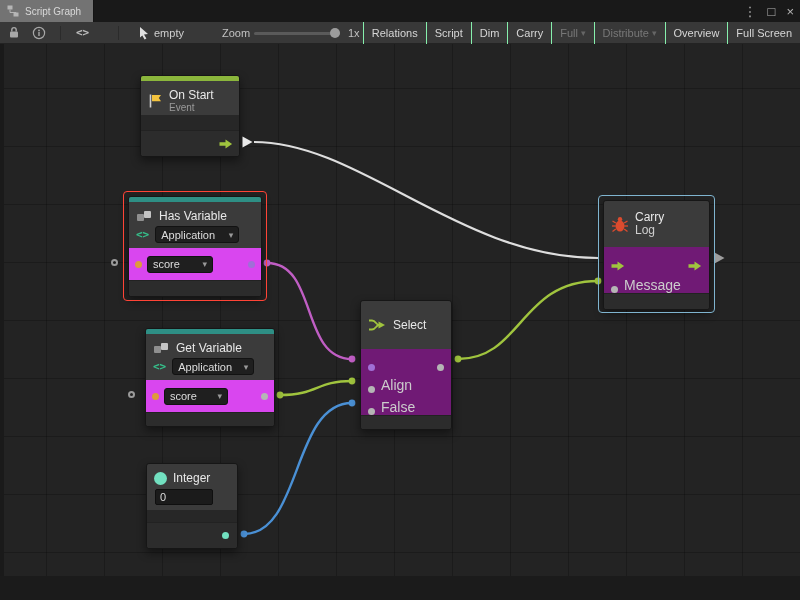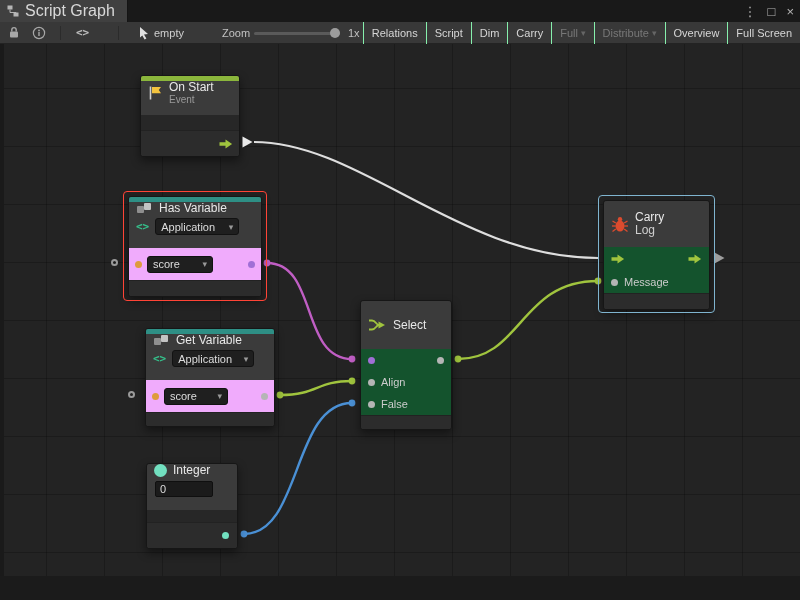--- a/index.html
+++ b/index.html
@@ -3,22 +3,22 @@
 <meta charset="utf-8">
 <style>
   * { margin:0; padding:0; box-sizing:border-box; }
   html,body { width:800px; height:600px; background:#191919; overflow:hidden;
               font-family:"Liberation Sans", sans-serif; -webkit-font-smoothing:antialiased; }
 
   .window { position:relative; width:800px; height:600px; }
 
   
   .titlebar { position:relative; height:22px; background:#191919; display:flex; align-items:stretch; }
-  .tab { display:flex; align-items:center; gap:6px; padding:0 12px 0 7px; background:#404040;
-         color:#d8d8d8; font-size:16px; border-right:1px solid #141414; }
+  .tab { display:flex; align-items:center; gap:6px; padding:0 12px 0 7px; background:#737373;
+         color:#d8d8d8; font-size:10px; border-right:1px solid #141414; }
   .win-controls { position:absolute; right:6px; top:0; height:22px; display:flex; align-items:center;
                   gap:11px; color:#b5b5b5; font-size:13px; }
   .win-controls span { cursor:default; line-height:1; }
 
   
   .toolbar { position:relative; height:22px; background:#383838; border-bottom:1px solid #232323;
              font-size:11px; color:#d6d6d6; }
   .ticon { position:absolute; top:4px; }
   .tsep { position:absolute; top:4px; width:1px; height:14px; background:#2b2b2b; }
   .empty-group { position:absolute; left:138px; top:0; height:22px; display:flex; align-items:center; gap:4px; color:#cfcfcf; }
@@ -40,29 +40,29 @@
     background-size:58px 58px; background-position:-12px -14px; }
   .edge-left { position:absolute; left:0; top:0; width:4px; height:556px; background:#1a1a1a; z-index:5; }
   .edge-bottom { position:absolute; left:0; top:532px; width:800px; height:24px; background:#1b1b1b; z-index:5; }
 
   .wires { position:absolute; left:0; top:0; z-index:1; pointer-events:none; }
 
   
   .node { position:absolute; z-index:2; background:#313131; border:1px solid #161616; border-radius:3px;
           box-shadow:0 4px 10px rgba(0,0,0,0.45); color:#e0e0e0; font-size:12px; }
   .colorbar { height:5px; border-radius:2px 2px 0 0; }
-  .nhead { background:#3b3b3b; padding:0 7px; }
+  .nhead { background:#3b3b3b; padding:8px 7px; }
   .nhead-row { display:flex; align-items:center; gap:6px; }
   .ntitle { color:#e8e8e8; font-size:12px; line-height:13px; }
   .nsub { color:#9a9a9a; font-size:10px; line-height:11px; }
   .ngap { background:#272727; }
-  .nbody { background:#f0abfc; display:flex; align-items:center; padding:0 6px; gap:5px; }
+  .nbody { background:#d946ef; display:flex; align-items:center; padding:0 6px; gap:5px; }
   .nfoot { background:#2c2c2c; border-top:1px solid #222; border-radius:0 0 3px 3px;
            display:flex; align-items:center; }
-  .prow { display:flex; align-items:center; gap:6px; padding:0 7px; background:#14532d; font-size:11px; color:#cccccc; }
+  .prow { display:flex; align-items:flex-end; gap:6px; padding:0 7px; background:#701a75; font-size:14px; color:#cccccc; }
 
   .dot { width:7px; height:7px; border-radius:50%; flex:0 0 auto; }
   .dot.orange { background:#de9b3c; }
   .dot.purple { background:#a06fd6; }
   .dot.grey   { background:#b5b5b5; }
   .dot.cyan   { background:#72e0c0; }
 
   .dd { display:flex; align-items:center; justify-content:space-between; gap:4px; background:#1f1f1f;
         border:1px solid #121212; border-radius:3px; height:17px; padding:0 5px; font-size:11px; color:#dddddd; }
   .dd .caret { font-size:9px; color:#999; }

